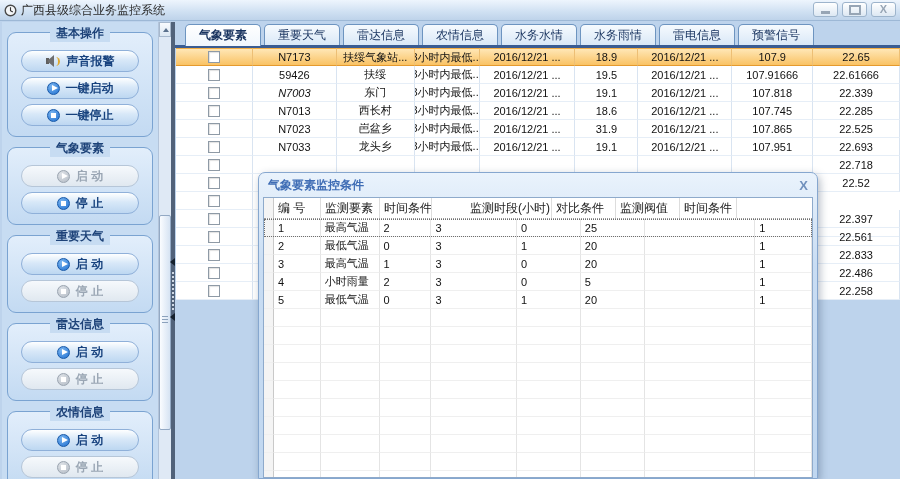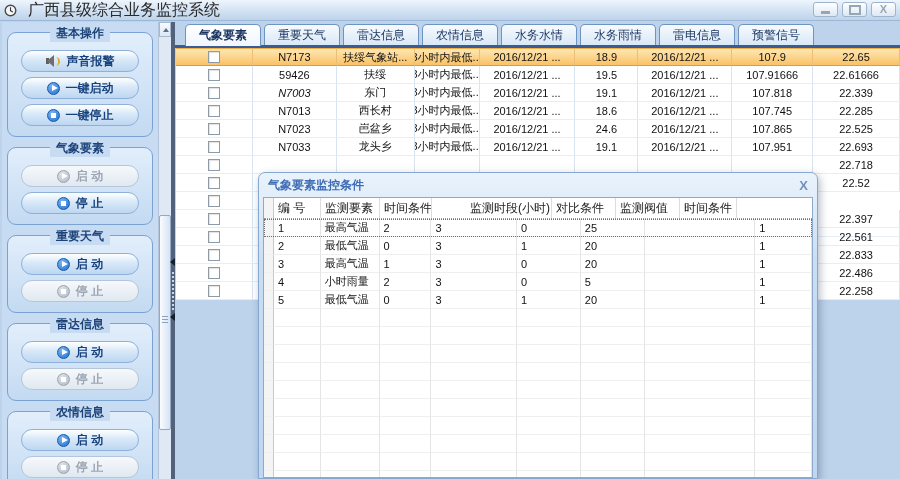--- a/index.html
+++ b/index.html
@@ -5,21 +5,21 @@
   html,body{margin:0;padding:0}
   body{
     position:relative;width:900px;height:479px;overflow:hidden;
     background:#bdd3ec;font-family:"Liberation Sans",sans-serif;
     -webkit-user-select:none;user-select:none;
   }
   
   #titlebar{position:absolute;left:0;top:0;width:900px;height:21px;
     background:linear-gradient(#eef5fd,#cfe0f2 60%,#bed3ea);
     border-bottom:1px solid #9db8d6;display:flex;align-items:center;padding-left:4px;box-sizing:border-box}
-  #title-text{font-size:16px;color:#2a2a2a;margin-left:11px}
+  #title-text{font-size:12px;color:#2a2a2a;margin-left:4px}
   #winbtns{position:absolute;right:4px;top:2px;display:flex;gap:4px}
   .wbtn{width:25px;height:15px;background:linear-gradient(#ffffff,#dde8f3);
     border:1px solid #9db4cc;border-radius:3px;display:flex;align-items:center;justify-content:center;box-sizing:border-box}
   .g-min{width:9px;height:3px;background:#97a5b5;margin-top:6px}
   .g-res{width:8px;height:6px;border:2px solid #97a5b5}
   .g-close{font-size:11px;font-weight:bold;color:#97a5b5;line-height:11px}
   
   #sidebar{position:absolute;left:2px;top:22px;width:156px;bottom:0;background:#c7dcf2;overflow:hidden}
   .sgroup{position:relative;margin:10px 5px 0 5px;border:1px solid #7aa3d1;border-radius:9px;
     background:linear-gradient(#e2eefb,#c3daf2);padding:12px 0 5px 0}
@@ -266,21 +266,21 @@
           <div class="gcell" style="width: 87px;">22.285</div>
         </div>
         <div class="grow">
           <div class="gcell" style="width: 77px;">
             <span class="cbx"></span>
           </div>
           <div class="gcell" style="width: 84px;">N7023</div>
           <div class="gcell" style="width: 78px;">岜盆乡</div>
           <div class="gcell" style="width: 65px;">3小时内最低...</div>
           <div class="gcell" style="width: 96px;">2016/12/21 ...</div>
-          <div class="gcell" style="width: 63px;">24.6</div>
+          <div class="gcell" style="width: 63px;">31.9</div>
           <div class="gcell" style="width: 94px;">2016/12/21 ...</div>
           <div class="gcell" style="width: 81px;">107.865</div>
           <div class="gcell" style="width: 87px;">22.525</div>
         </div>
         <div class="grow">
           <div class="gcell" style="width: 77px;">
             <span class="cbx"></span>
           </div>
           <div class="gcell" style="width: 84px;">N7033</div>
           <div class="gcell" style="width: 78px;">龙头乡</div>

